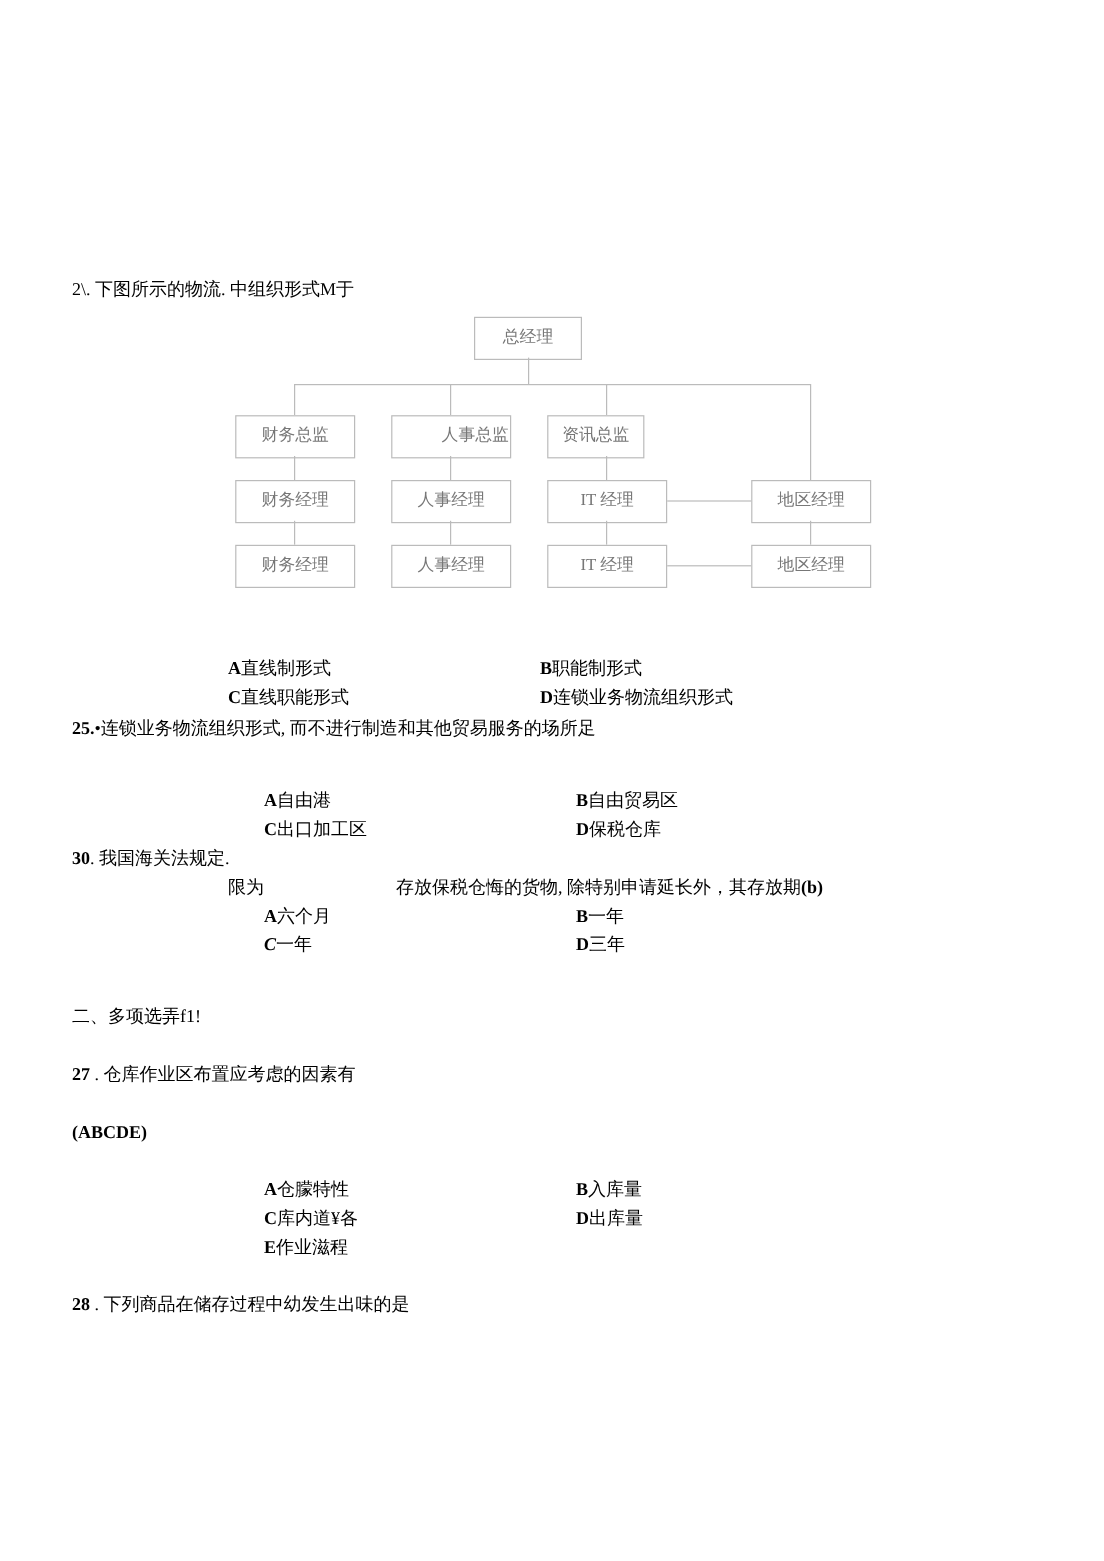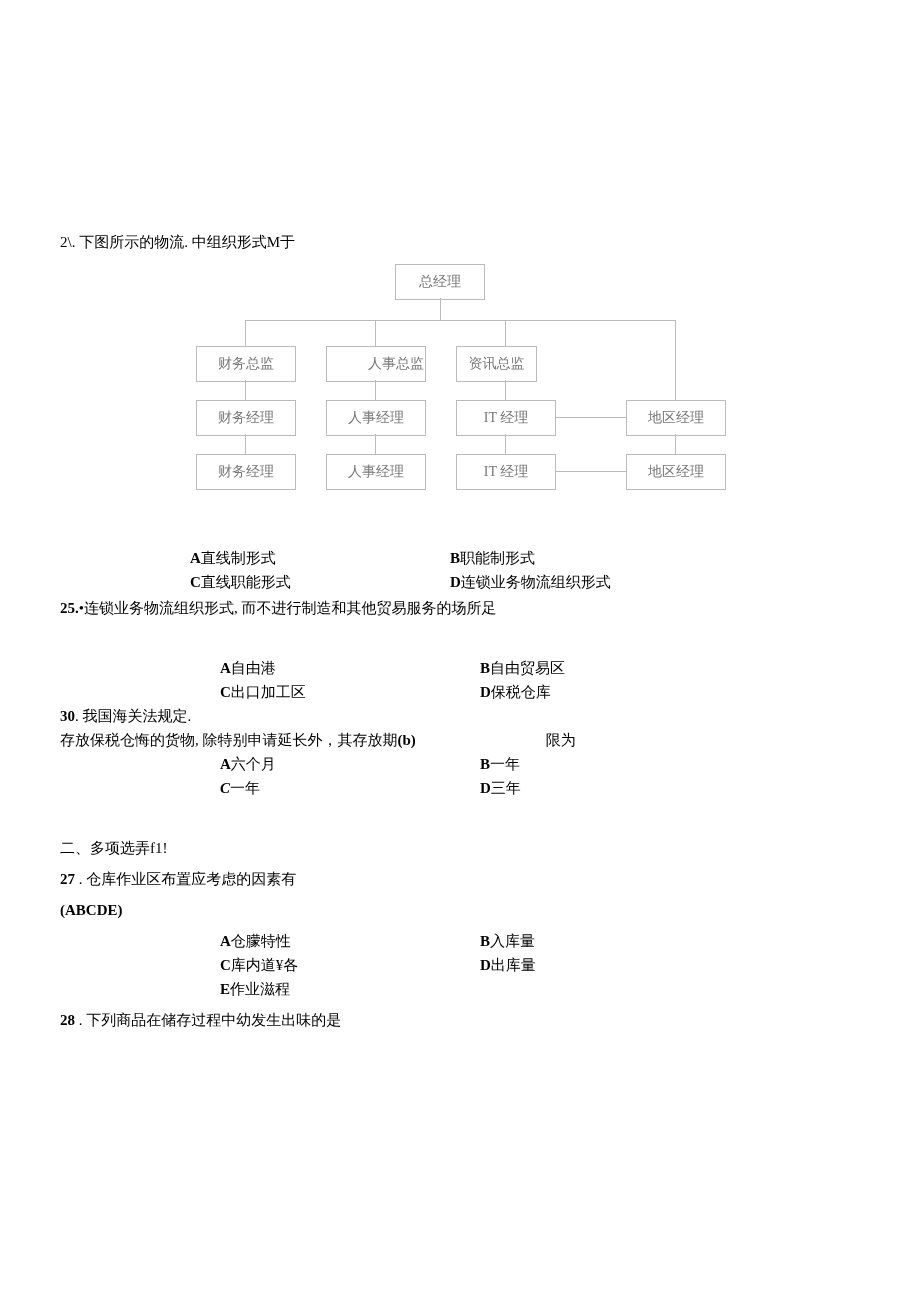--- a/index.html
+++ b/index.html
@@ -31,21 +31,21 @@
 
   
   .choices-row { display: flex; }
   .choices-row .cell { white-space: nowrap; }
   .lab { font-weight: bold; }
   .indent1 { padding-left: 130px; }
   .indent2 { padding-left: 160px; }
   .col-a { width: 260px; }
   .col-b { }
   .q25-line { margin-top: 2px; }
-  .mt8 { margin-top: 7px; }
+  .mt8 { margin-top: 24px; }
   .mt36 { margin-top: 36px; }
 </style>
 </head>
 <body>
 
 <div class="q-prompt">2\. 下图所示的物流. 中组织形式M于</div>
 
 <div class="chart-wrap">
   <div class="chart">
 
@@ -104,22 +104,22 @@
 </div>
 <div class="choices-row indent2">
   <div class="cell col-a"><span class="lab">C</span><span>出口加工区</span></div>
   <div class="cell col-b"><span class="lab">D</span><span>保税仓库</span></div>
 </div>
 
 <div>
   <span class="lab">30</span><span>. 我国海关法规定.</span>
 </div>
 <div style="display:flex;">
+  <span style="padding-left:130px; width:270px;">限为</span>
   <span><span>存放保税仓悔的货物, 除特别申请延长外，其存放期</span><span class="lab">(b)</span></span>
-  <span style="padding-left:130px; width:270px;">限为</span>
 </div>
 <div class="choices-row indent2">
   <div class="cell col-a"><span class="lab">A</span><span>六个月</span></div>
   <div class="cell col-b"><span class="lab">B</span><span>一年</span></div>
 </div>
 <div class="choices-row indent2">
   <div class="cell col-a"><span class="lab" style="font-style:italic;">C</span><span>一年</span></div>
   <div class="cell col-b"><span class="lab">D</span><span>三年</span></div>
 </div>
 

